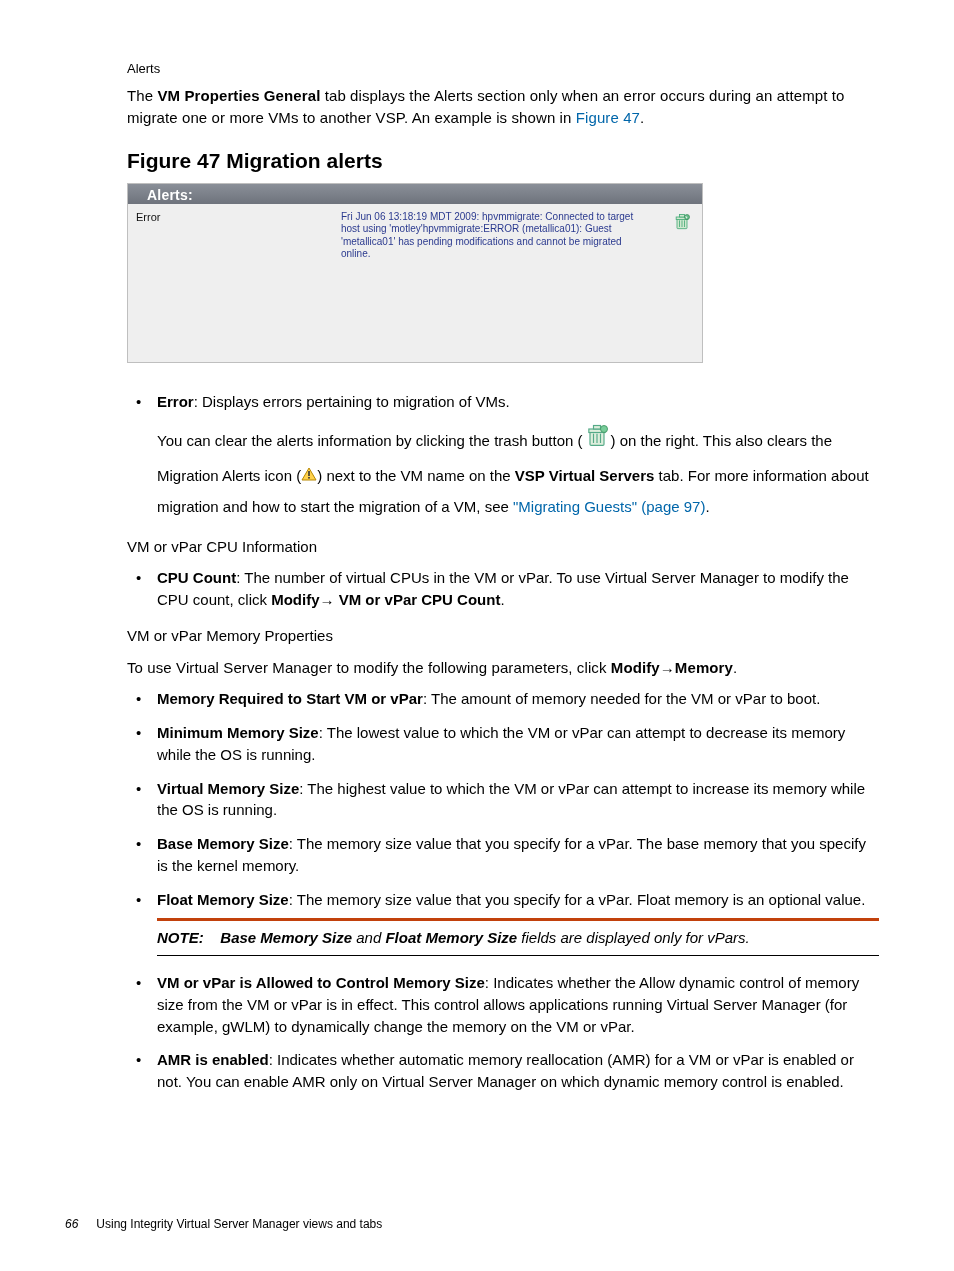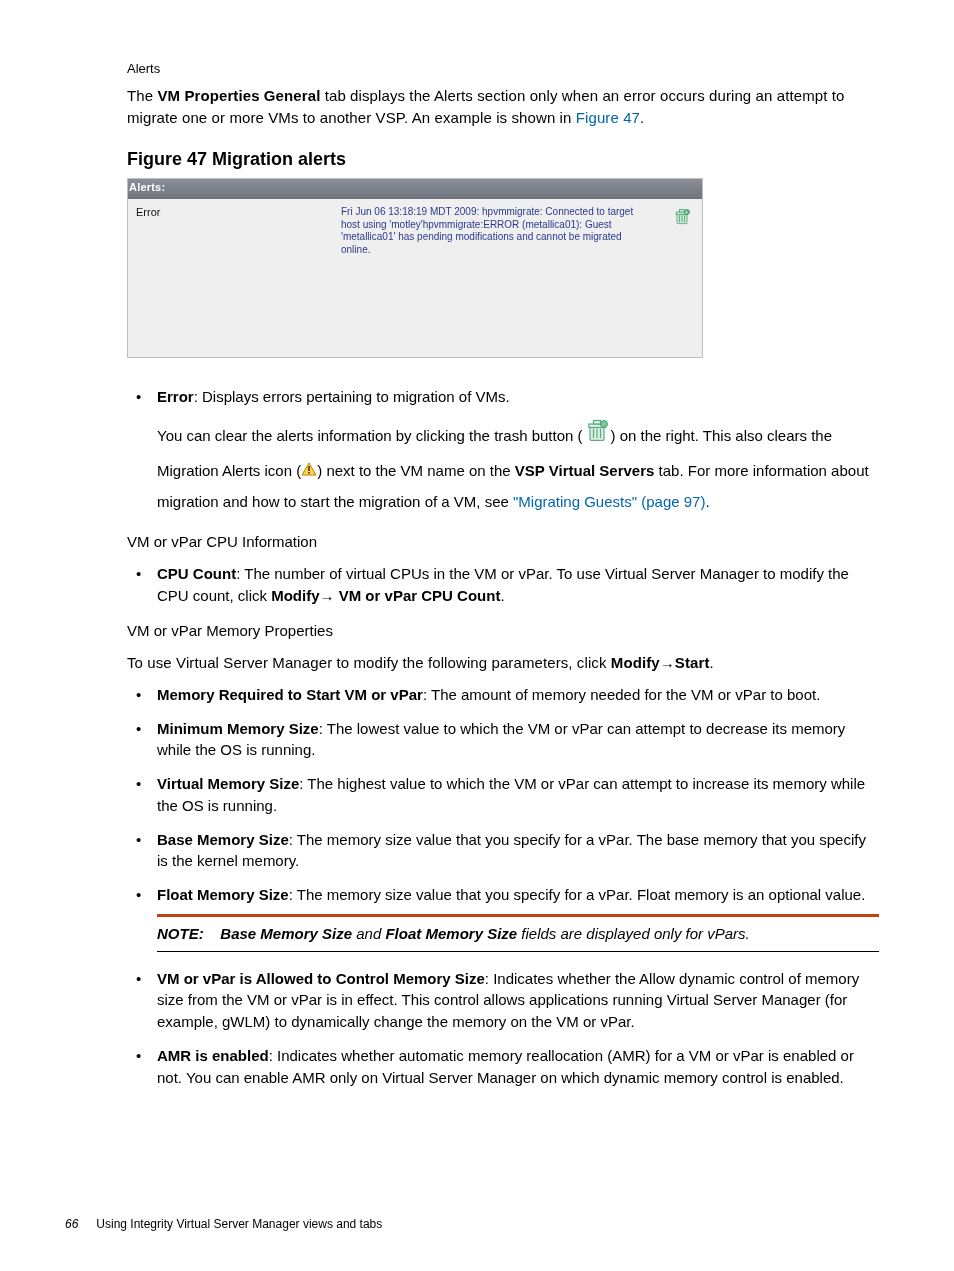--- a/index.html
+++ b/index.html
@@ -26,38 +26,38 @@
   }
   .para {
     margin: 0 0 10px 0;
     letter-spacing: 0.1px;
   }
   .bold { font-weight: 700; }
   .link { color: #0066aa; }
   .figure-caption {
     font-weight: 700;
     margin: 18px 0 6px 0;
-    font-size: 18px;
+    font-size: 21px;
   }
   
   .figure {
     width: 574px;
     height: 178px;
     border: 1px solid #bfbfbf;
     background: #efefef;
     position: relative;
     margin-bottom: 28px;
   }
   .figure-header {
     height: 18px;
     background: linear-gradient(#8a8f98, #6e737c);
     color: #fff;
-    font-size: 11px;
+    font-size: 14px;
     font-weight: 700;
-    padding: 1px 1px;
+    padding: 1px 19px;
     letter-spacing: 0.2px;
   }
   .figure-body {
     display: flex;
     padding: 4px 8px;
     gap: 10px;
   }
   .figure-left {
     width: 195px;
     font-size: 11px;
@@ -194,21 +194,21 @@
 
   <ul class="bulleted">
     <li>
       <span class="bold">CPU Count</span><span>: The number of virtual CPUs in the VM or vPar. To use Virtual Server Manager to modify the CPU count, click </span><span class="bold">Modify</span><span class="arrow">→</span><span class="bold"> VM or vPar CPU Count</span><span>.</span>
     </li>
   </ul>
 
   <div class="sub-heading">VM or vPar Memory Properties</div>
 
   <p class="para">
-    <span>To use Virtual Server Manager to modify the following parameters, click </span><span class="bold">Modify</span><span class="arrow">→</span><span class="bold">Start</span><span>.</span>
+    <span>To use Virtual Server Manager to modify the following parameters, click </span><span class="bold">Modify</span><span class="arrow">→</span><span class="bold">Memory</span><span>.</span>
   </p>
 
   <ul class="bulleted">
     <li><span class="bold">Memory Required to Start VM or vPar</span><span>: The amount of memory needed for the VM or vPar to boot.</span></li>
     <li><span class="bold">Minimum Memory Size</span><span>: The lowest value to which the VM or vPar can attempt to decrease its memory while the OS is running.</span></li>
     <li><span class="bold">Virtual Memory Size</span><span>: The highest value to which the VM or vPar can attempt to increase its memory while the OS is running.</span></li>
     <li><span class="bold">Base Memory Size</span><span>: The memory size value that you specify for a vPar. The base memory that you specify is the kernel memory.</span></li>
     <li><span class="bold">Float Memory Size</span><span>: The memory size value that you specify for a vPar. Float memory is an optional value.</span>
       <div class="note-block">
         <span class="bold">NOTE:</span>&nbsp;&nbsp;&nbsp;

